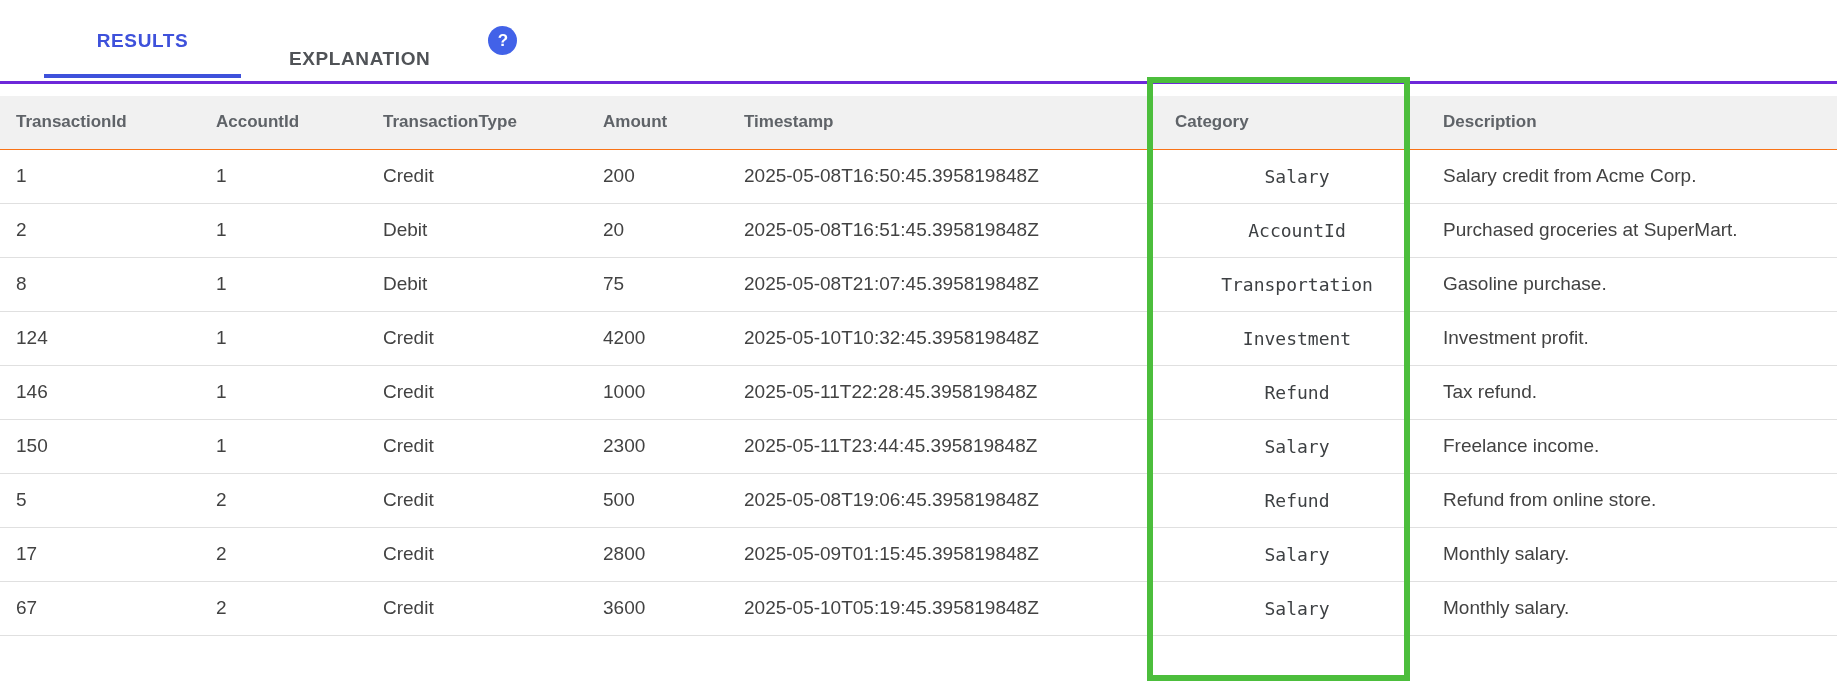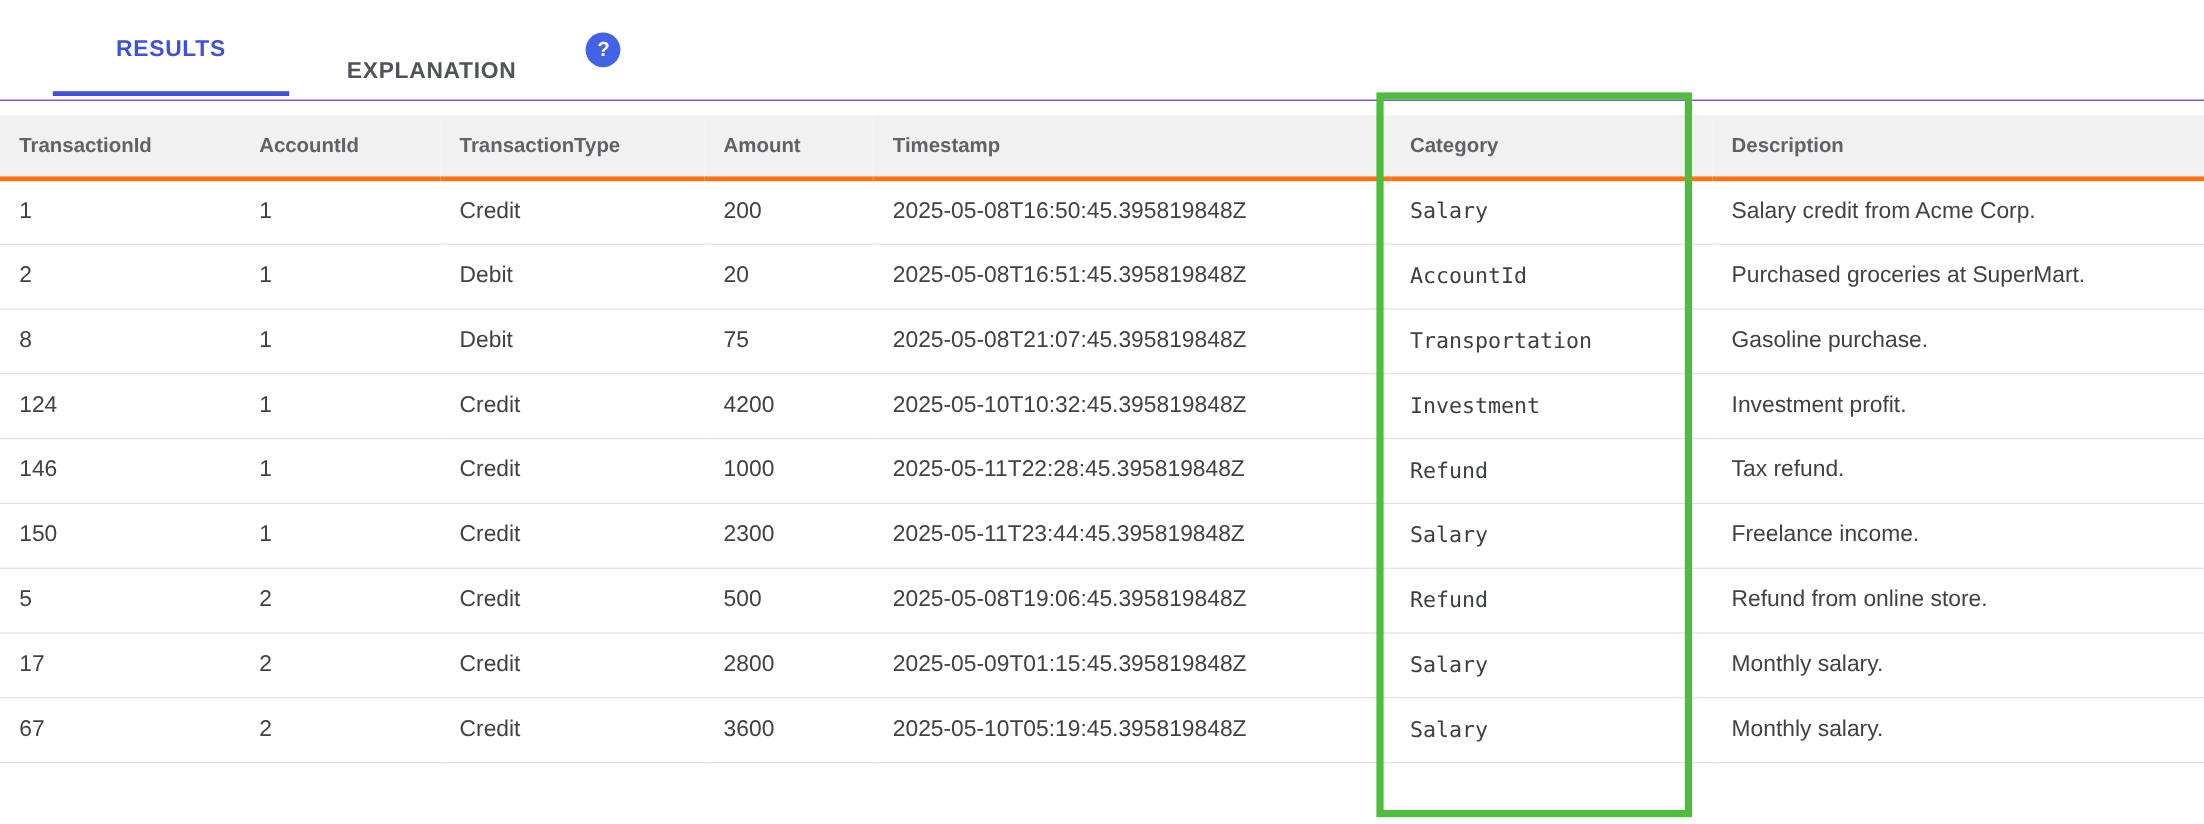--- a/index.html
+++ b/index.html
@@ -2,42 +2,42 @@
 <html><head>
 <meta charset="utf-8">
 <style>
   * { margin: 0; padding: 0; box-sizing: border-box; }
   html, body { width: 1837px; height: 687px; overflow: hidden; background: #fff;
     font-family: "Liberation Sans", sans-serif; }
   .screen { position: relative; width: 1837px; height: 687px; background: #fff; }
 
   
   .tabbar { display: flex; align-items: stretch; height: 84px;
-    border-bottom: 1px solid #6d28d9; padding-left: 44px; background: #fff; }
+    border-bottom: 3px solid #6d28d9; padding-left: 44px; background: #fff; }
   .tab { position: relative; display: flex; align-items: center; justify-content: center;
     cursor: pointer; font-size: 19px; font-weight: 700; letter-spacing: 0.6px; }
   .tab.results { width: 197px; color: #3e51db; }
   .tab.results .indicator { position: absolute; left: 0; right: 0; bottom: 3px;
     height: 4px; background: #3e51db; }
   .tab.explanation { color: #505357; padding: 0 24px 0 48px; margin-top: 36px; }
   .help-icon { width: 29px; height: 29px; border-radius: 50%; background: #4262e8;
     color: #fff; display: flex; align-items: center; justify-content: center;
     font-size: 17px; font-weight: 700; align-self: center; margin-left: 34px;
     cursor: pointer; font-family: "Liberation Sans", sans-serif; }
 
   
   .grid-wrap { margin-top: 12px; }
   table { width: 1837px; border-collapse: collapse; table-layout: fixed; }
   thead th { background: #f1f1f1; height: 53px; text-align: left; vertical-align: middle;
     font-size: 17px; font-weight: 700; color: #5f6368; padding: 0 8px 0 16px;
-    border-bottom: 4px solid #f97316; white-space: nowrap; overflow: hidden; }
+    border-bottom: 1px solid #f97316; white-space: nowrap; overflow: hidden; }
   tbody td { height: 54px; vertical-align: middle; font-size: 19px; color: #424242;
     padding: 0 8px 0 16px; border-bottom: 1px solid #e0e0e0; white-space: nowrap;
     overflow: hidden; }
-  tbody td.mono { font-family: "DejaVu Sans Mono", monospace; font-size: 18px; color: #3d4043; }
+  tbody td.mono { font-family: "DejaVu Sans Mono", monospace; font-size: 18px; color: #3d4043; text-align: center; }
 
   
   .col-highlight { position: absolute; left: 1147px; top: 77px; width: 263px;
     height: 604px; border: 6px solid #4cbe3c; background: transparent;
     pointer-events: none; z-index: 5; }
 </style>
 </head>
 <body>
 
 <div class="screen">

